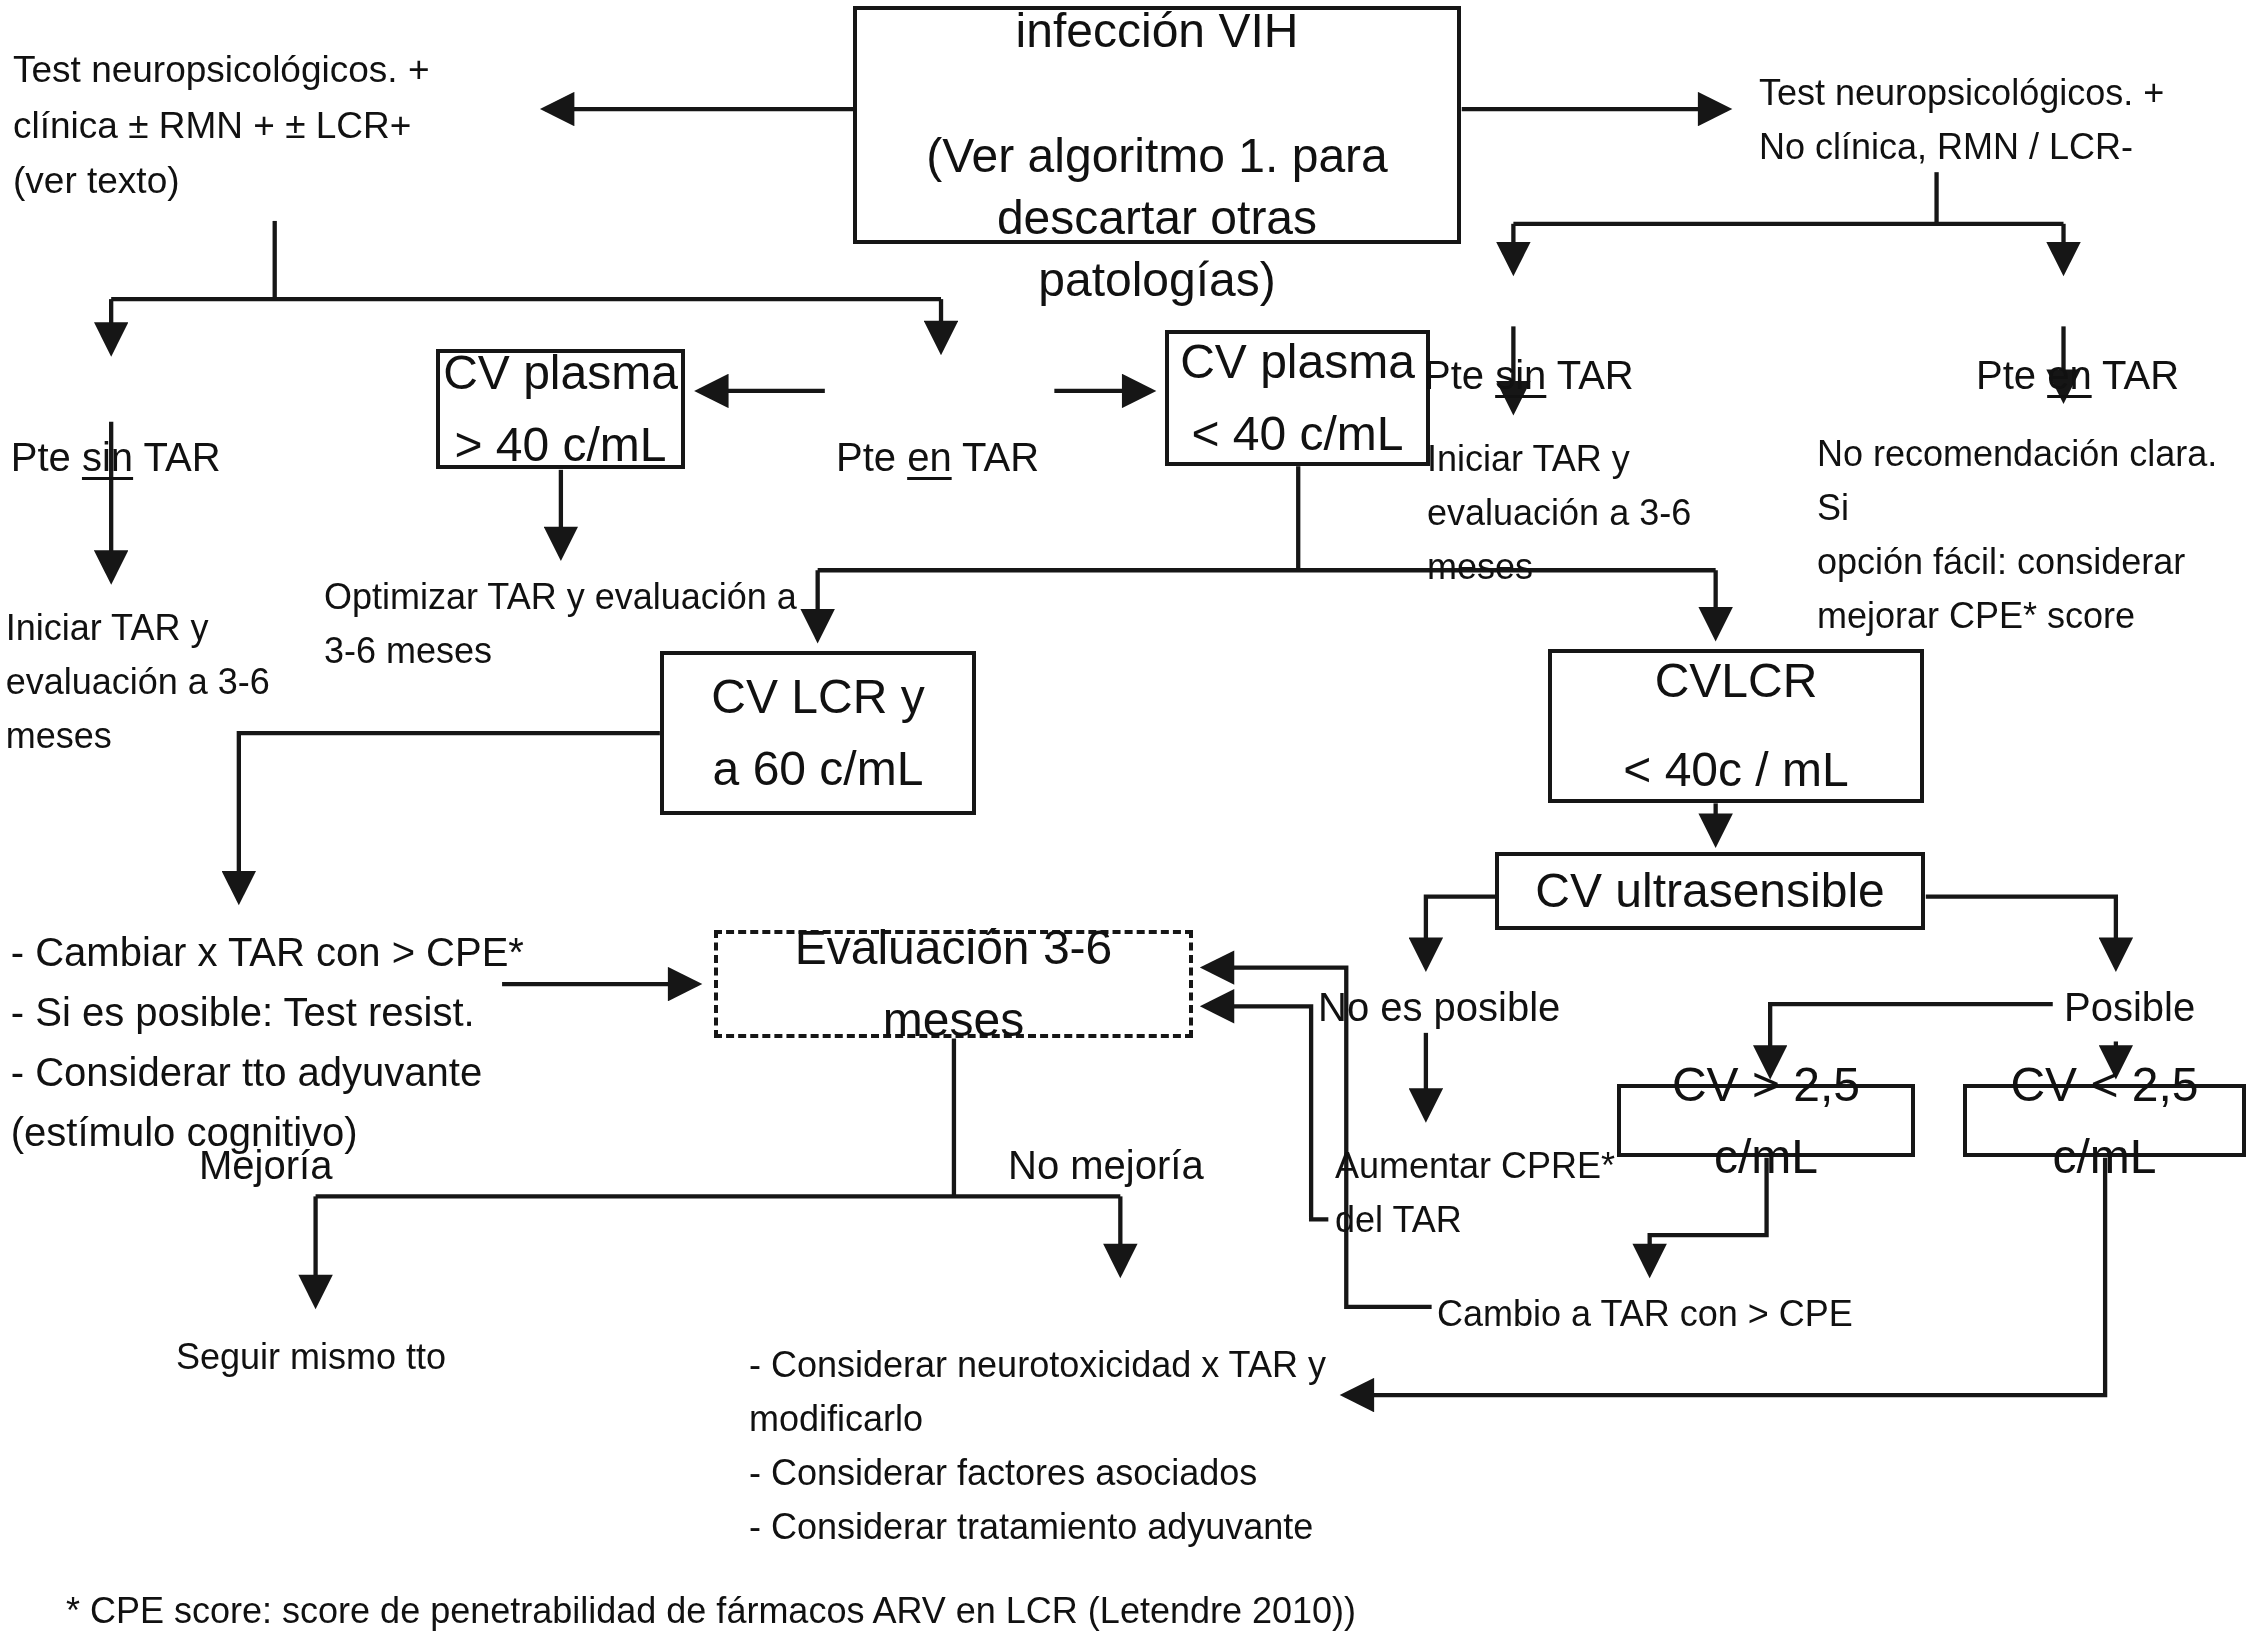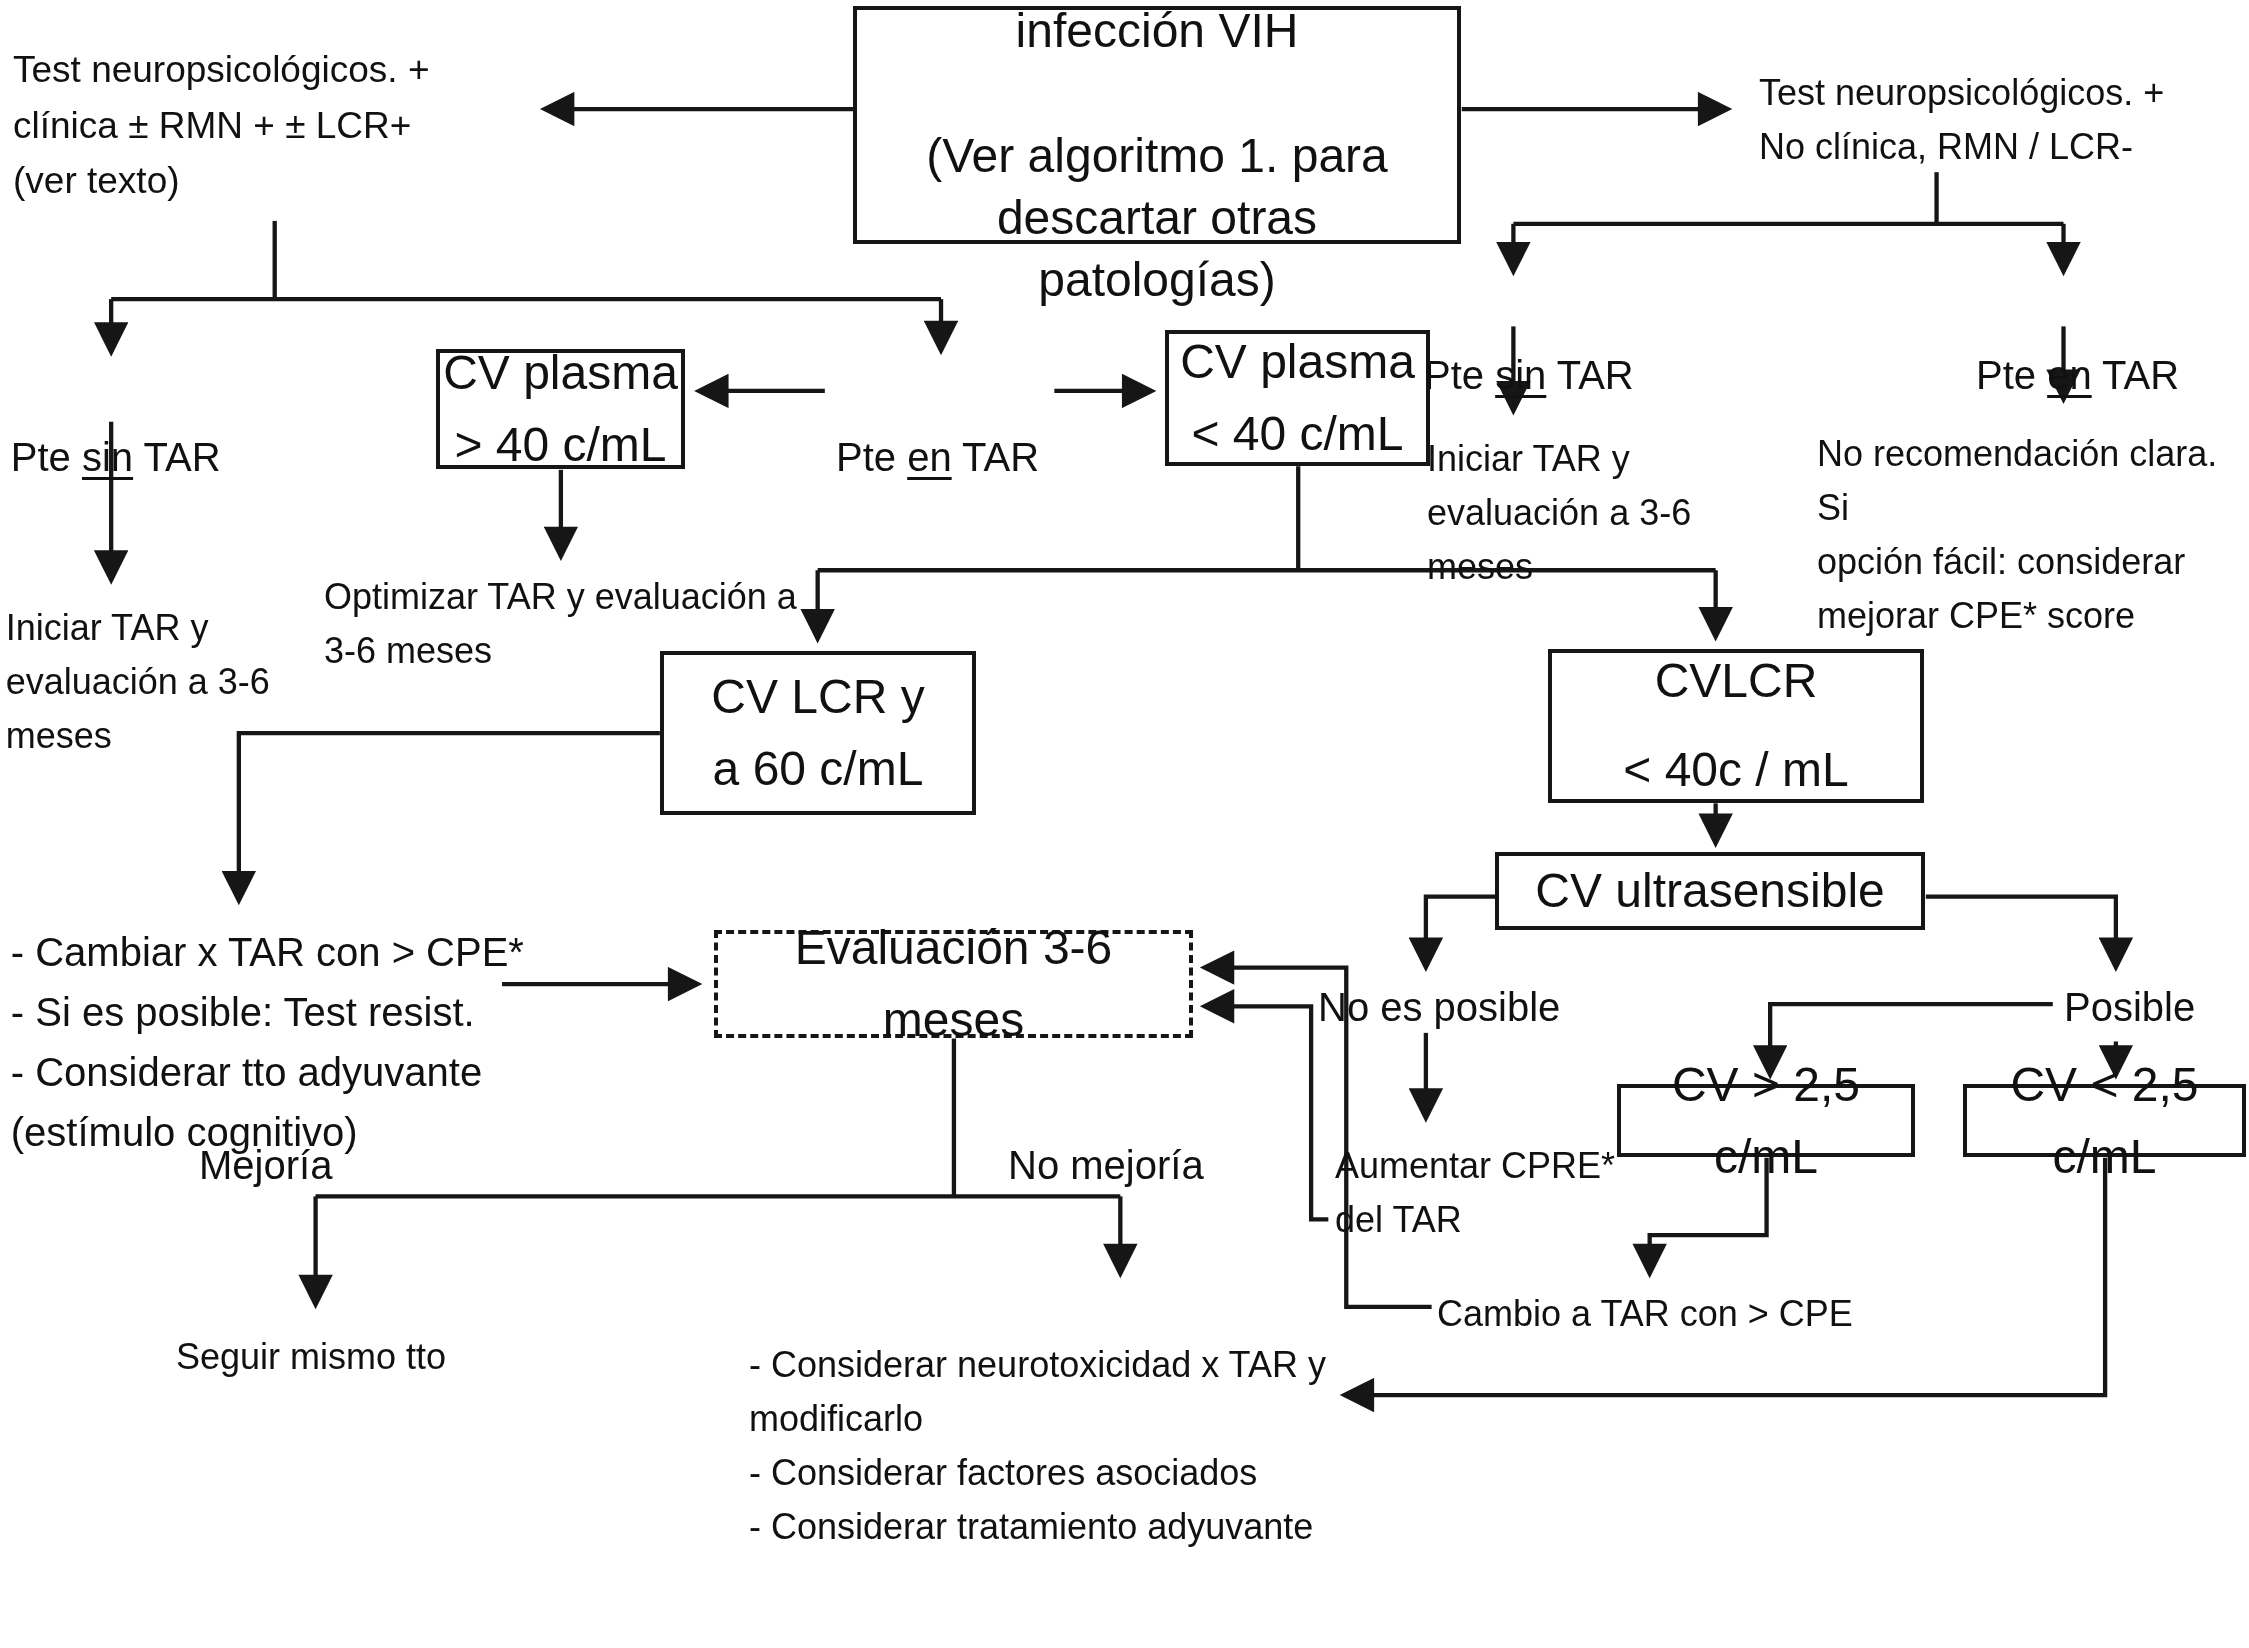--- a/index.html
+++ b/index.html
@@ -165,15 +165,16 @@
   </div>
 
   <div class="lbl f50" style="left:1427px;top:432px">Iniciar TAR y
 evaluación a 3-6
 meses</div>
 
   <div class="lbl f50" style="left:1817px;top:427px">No recomendación clara. Si
 opción fácil: considerar
 mejorar CPE* score</div>
 
+  <div class="lbl f50" style="left:66px;top:1584px">* CPE score: score de penetrabilidad de fármacos ARV en LCR (Letendre 2010))</div>
 
 </div>
 
 
 </body></html>

